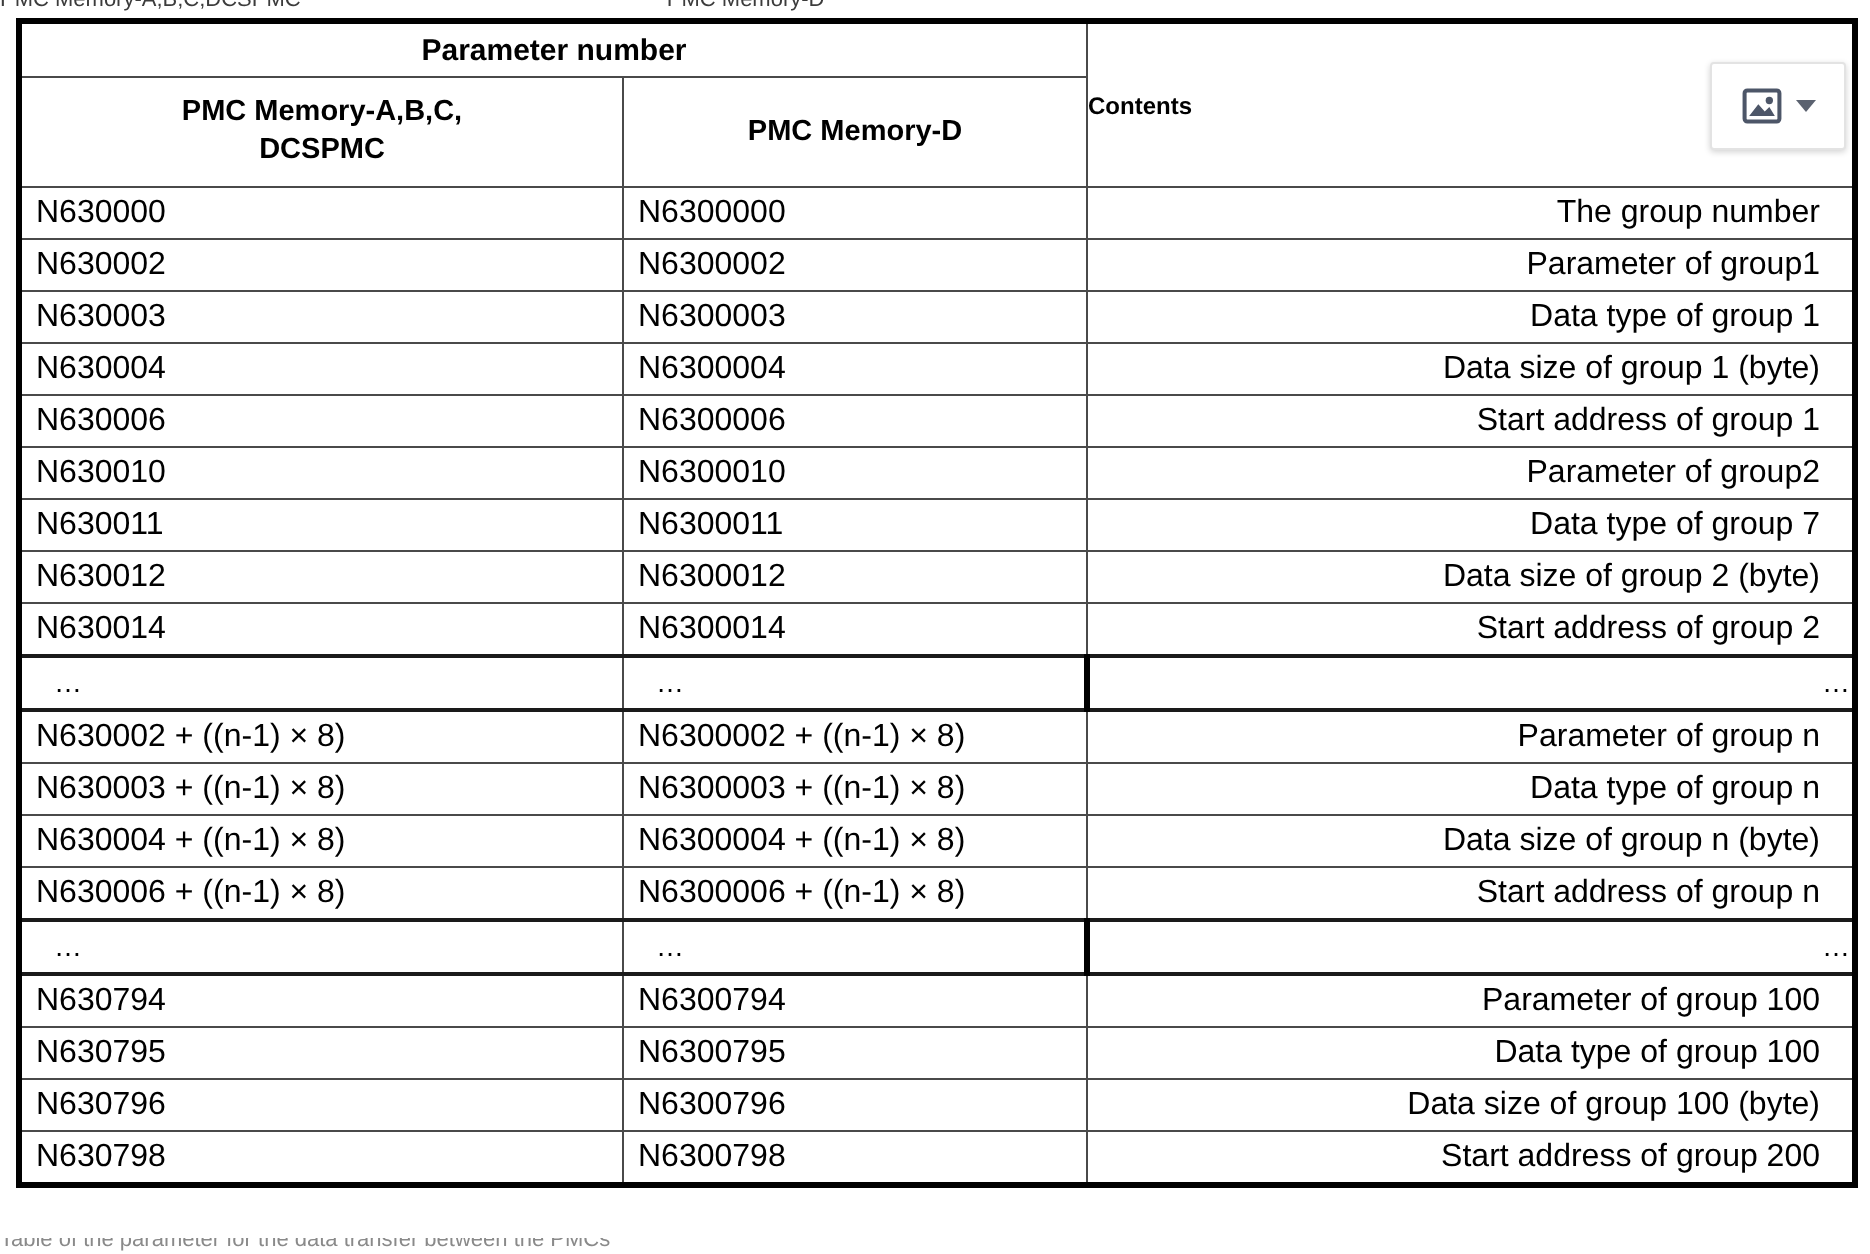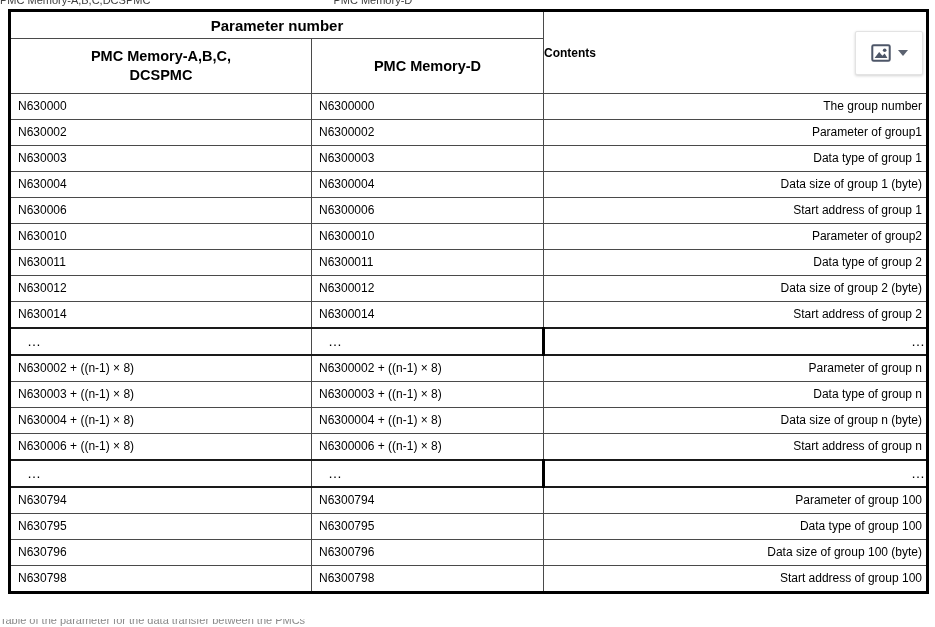--- a/index.html
+++ b/index.html
@@ -103,22 +103,22 @@
   }
 
   
   td.contents-cell {
     border-left: 3px solid #000000;
     text-align: right;
   }
 
   tr.data-row td {
     height: 25px;
-    font-size: 12px;
-    padding: 0 4px 0 7px;
+    font-size: 16px;
+    padding: 0 16px 0 7px;
     white-space: nowrap;
     line-height: 25px;
   }
 
   tr.ellipsis-row td {
     height: 25px;
     font-size: 14px;
     padding: 0 0 0 16px;
     line-height: 25px;
     letter-spacing: 1px;
@@ -225,21 +225,21 @@
           <td class="contents-cell">Start address of group 1</td>
         </tr>
         <tr class="data-row">
           <td>N630010</td>
           <td>N6300010</td>
           <td class="contents-cell">Parameter of group2</td>
         </tr>
         <tr class="data-row">
           <td>N630011</td>
           <td>N6300011</td>
-          <td class="contents-cell">Data type of group 2</td>
+          <td class="contents-cell">Data type of group 7</td>
         </tr>
         <tr class="data-row">
           <td>N630012</td>
           <td>N6300012</td>
           <td class="contents-cell">Data size of group 2 (byte)</td>
         </tr>
         <tr class="data-row">
           <td>N630014</td>
           <td>N6300014</td>
           <td class="contents-cell">Start address of group 2</td>
@@ -285,21 +285,21 @@
           <td class="contents-cell">Data type of group 100</td>
         </tr>
         <tr class="data-row">
           <td>N630796</td>
           <td>N6300796</td>
           <td class="contents-cell">Data size of group 100 (byte)</td>
         </tr>
         <tr class="data-row">
           <td>N630798</td>
           <td>N6300798</td>
-          <td class="contents-cell">Start address of group 100</td>
+          <td class="contents-cell">Start address of group 200</td>
         </tr>
       </tbody>
   </table>
 </div>
 
 <div class="clipped-line-bottom">
   <span>Table of the parameter for the data transfer between the PMCs</span>
 </div>
 
 </body></html>

